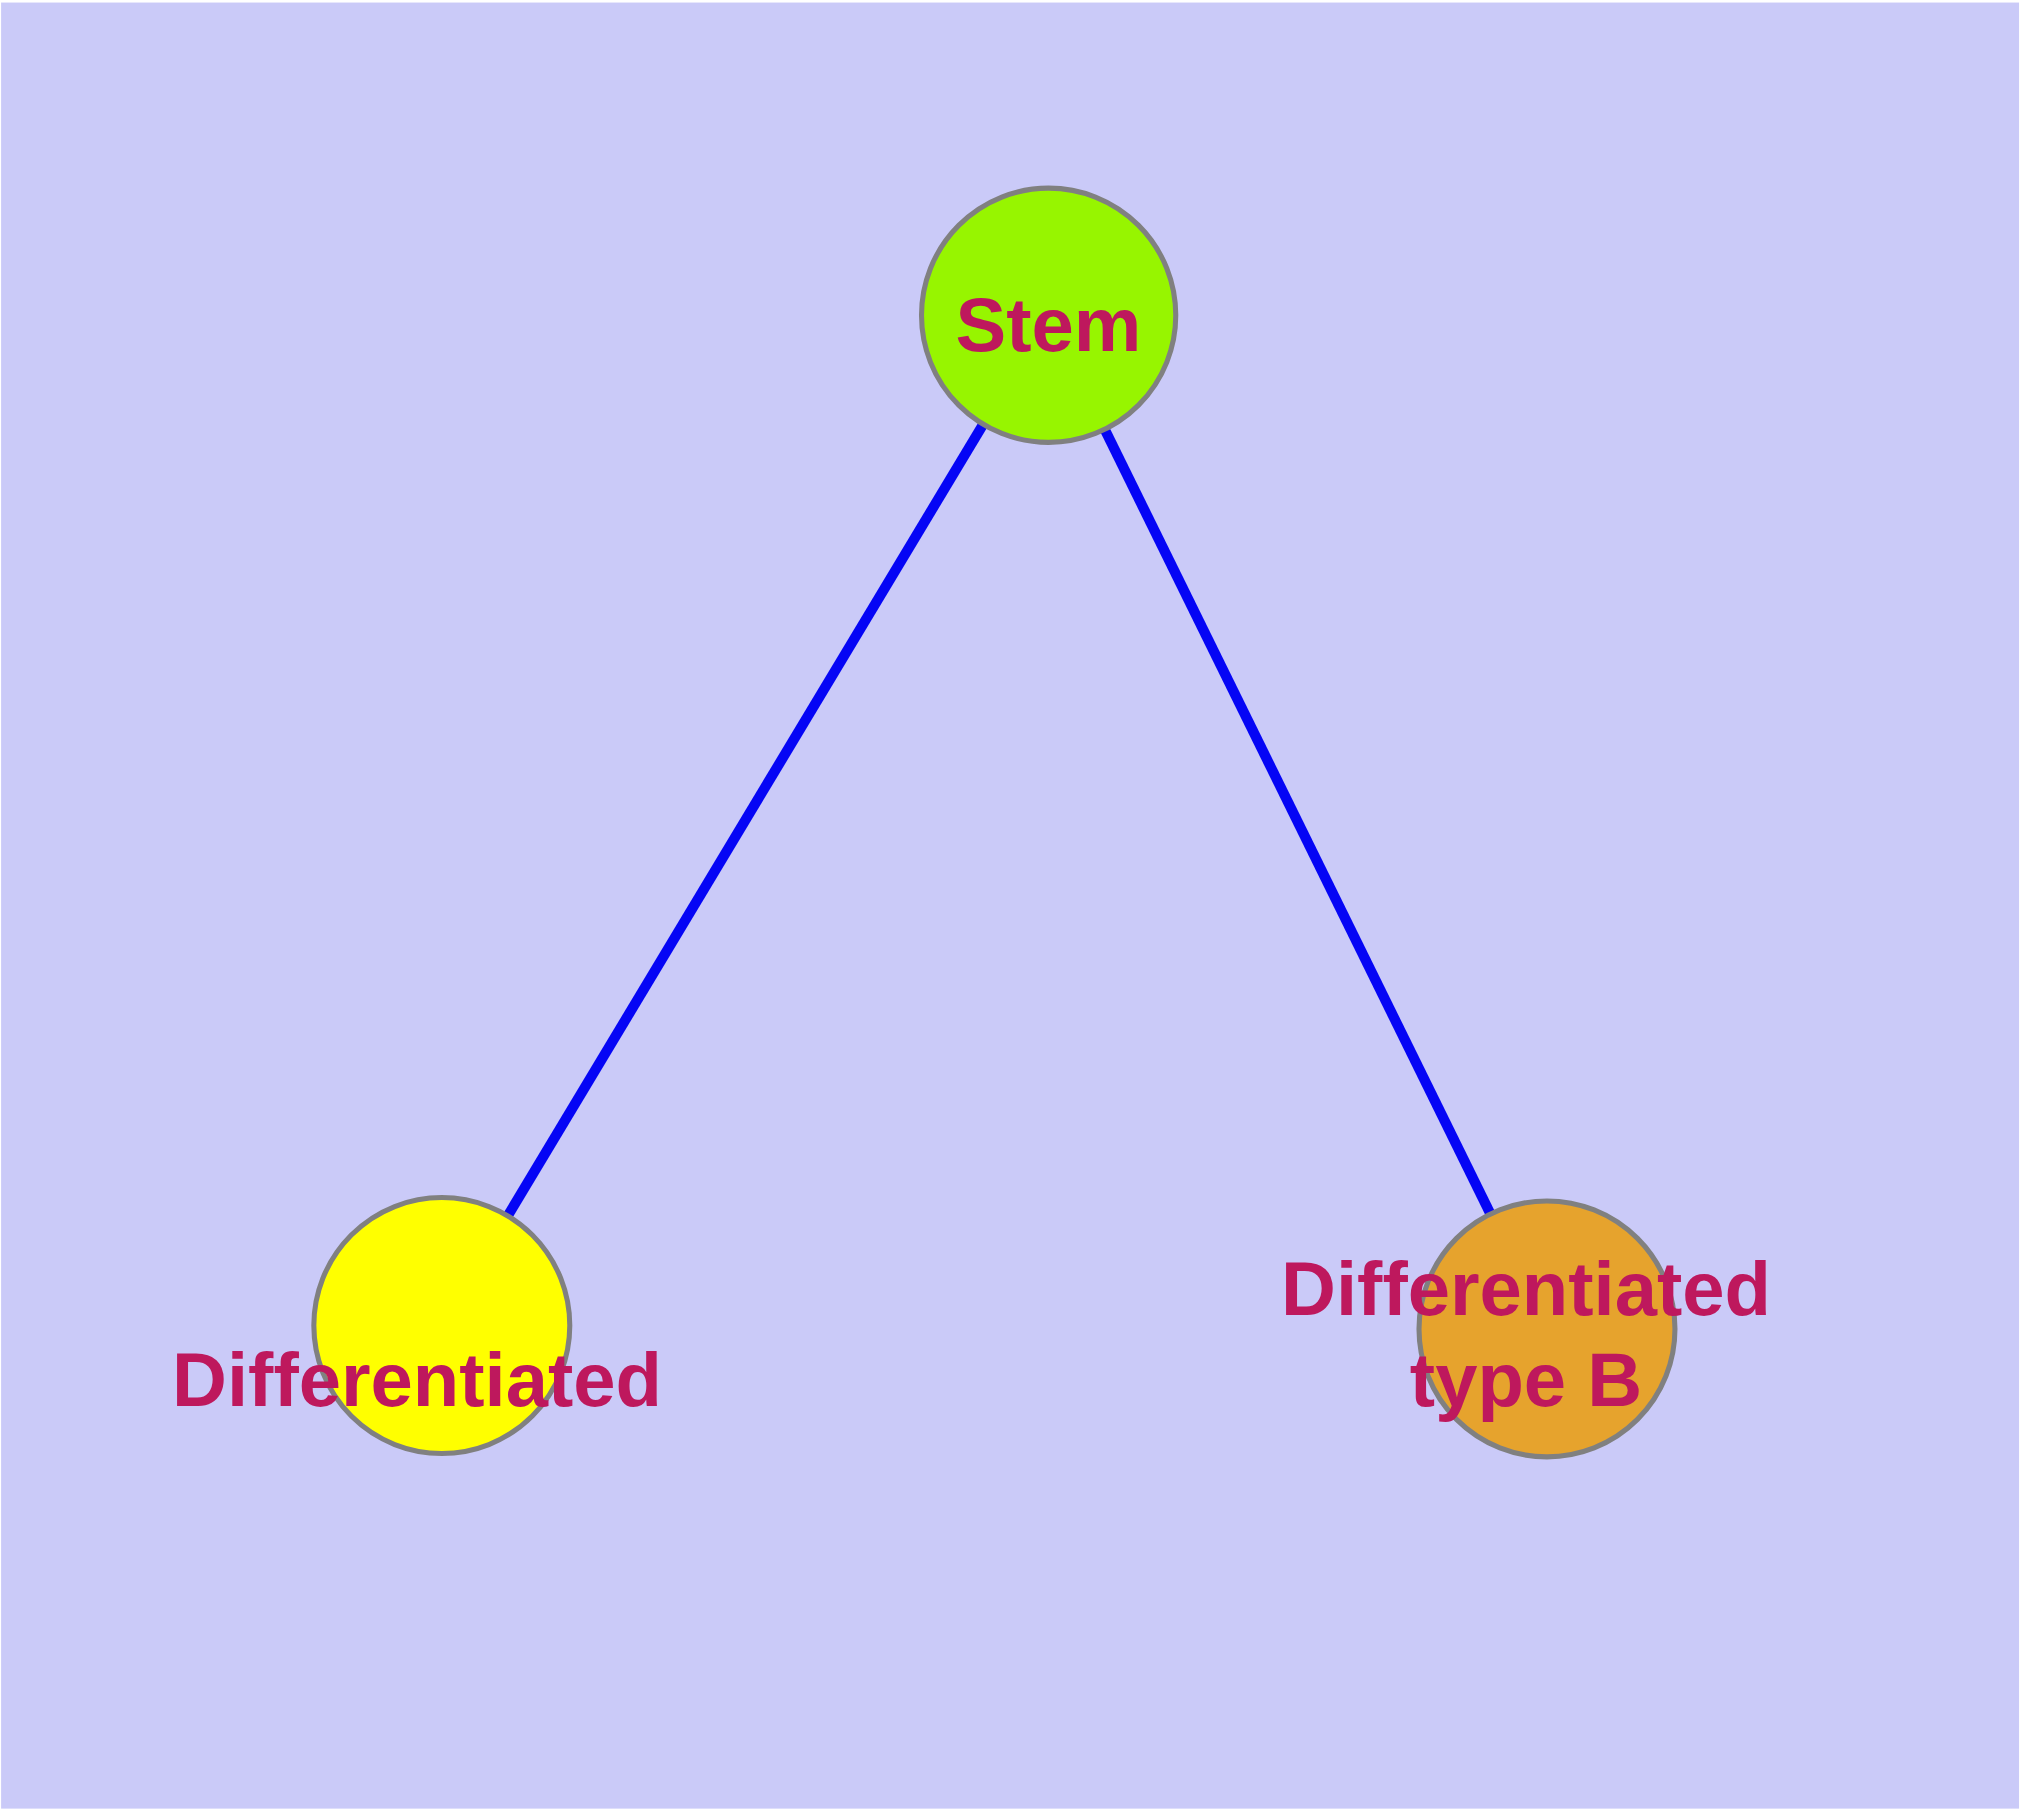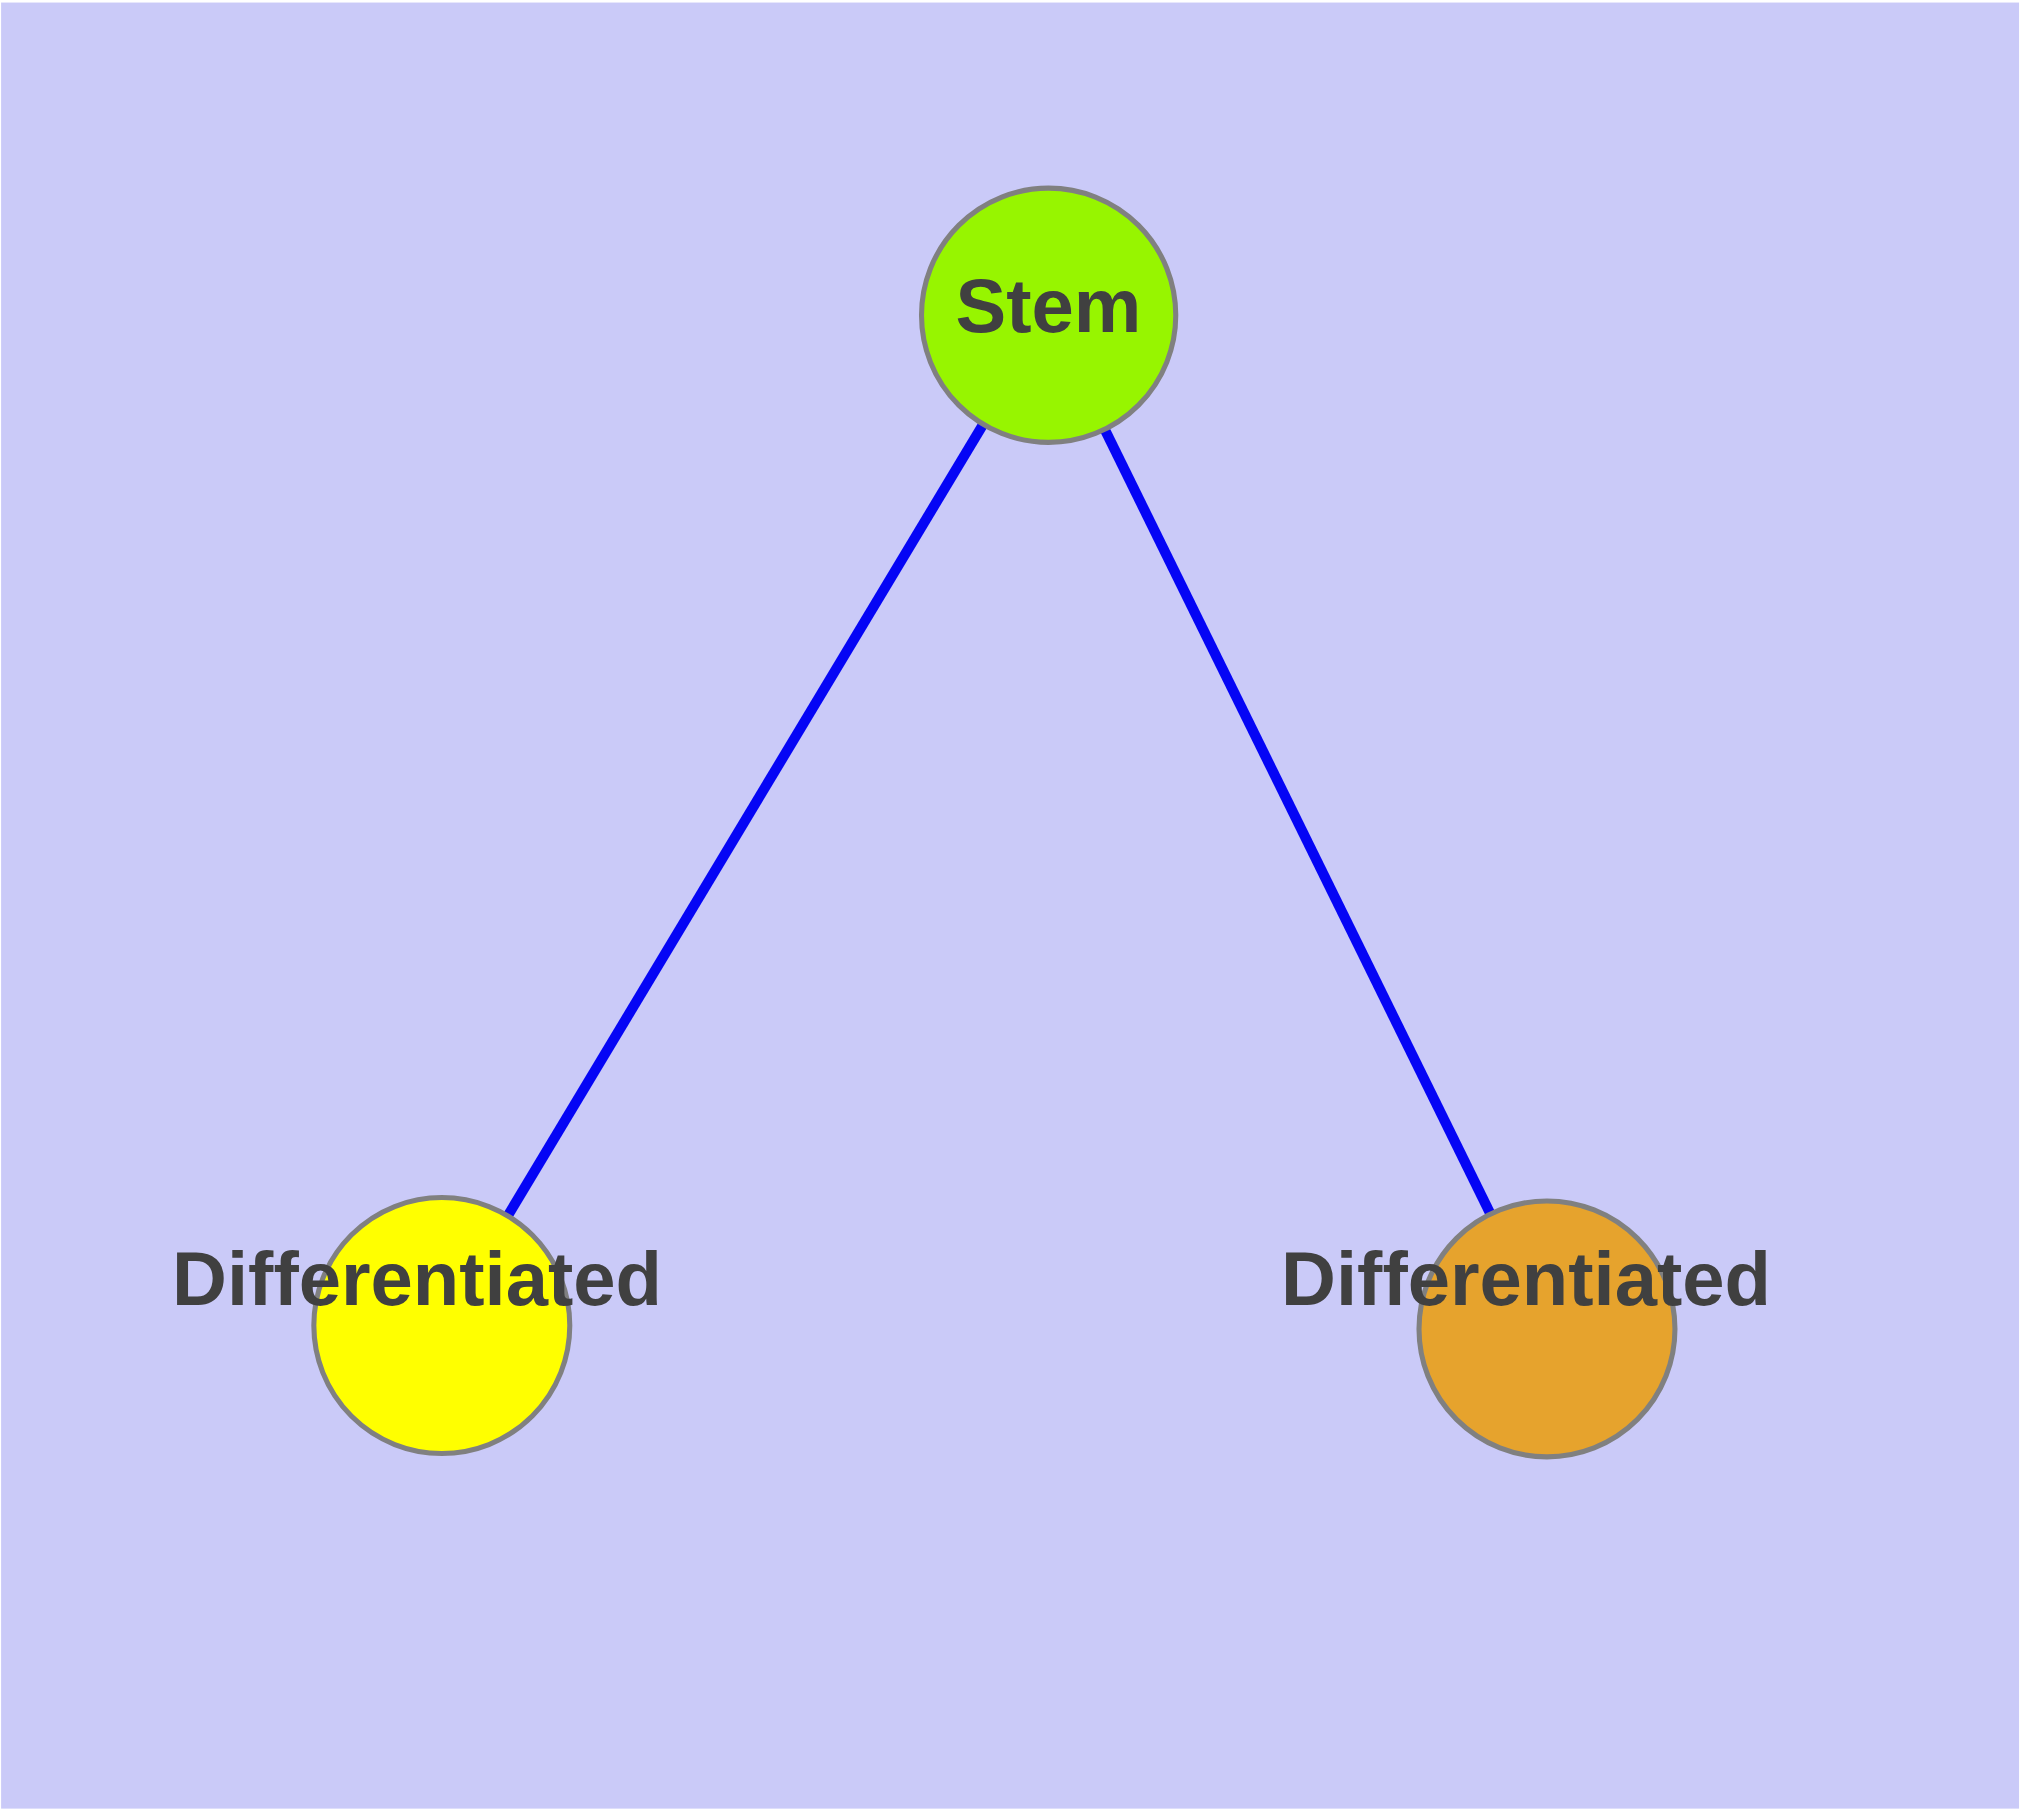--- a/index.html
+++ b/index.html
@@ -21,23 +21,23 @@
     top: 0;
     width: 2021px;
     height: 1812px;
     display: block;
   }
   .node-label {
     position: absolute;
     display: flex;
     flex-direction: column;
     align-items: center;
-    justify-content: flex-start;
+    justify-content: flex-end;
     text-align: center;
-    color: #404040;
+    color: #be185d;
     font-weight: bold;
     font-size: 76px;
     line-height: 91px;
     pointer-events: none;
     white-space: nowrap;
   }
   .label-stem   { left: 794px;  top: 260px;  width: 509px; height: 110px; }
   .label-type-a { left: 78px;   top: 1233px; width: 678px; height: 192px; }
   .label-type-b { left: 1187px; top: 1233px; width: 678px; height: 192px; }
 </style>
@@ -61,16 +61,17 @@
   <div class="node-label label-stem">
     <span>Stem</span>
   </div>
 
   <div class="node-label label-type-a">
     <span>Differentiated</span>
   </div>
 
   <div class="node-label label-type-b">
     <span>Differentiated</span>
+    <span>type B</span>
   </div>
 
 </div>
 
 
 </body></html>

